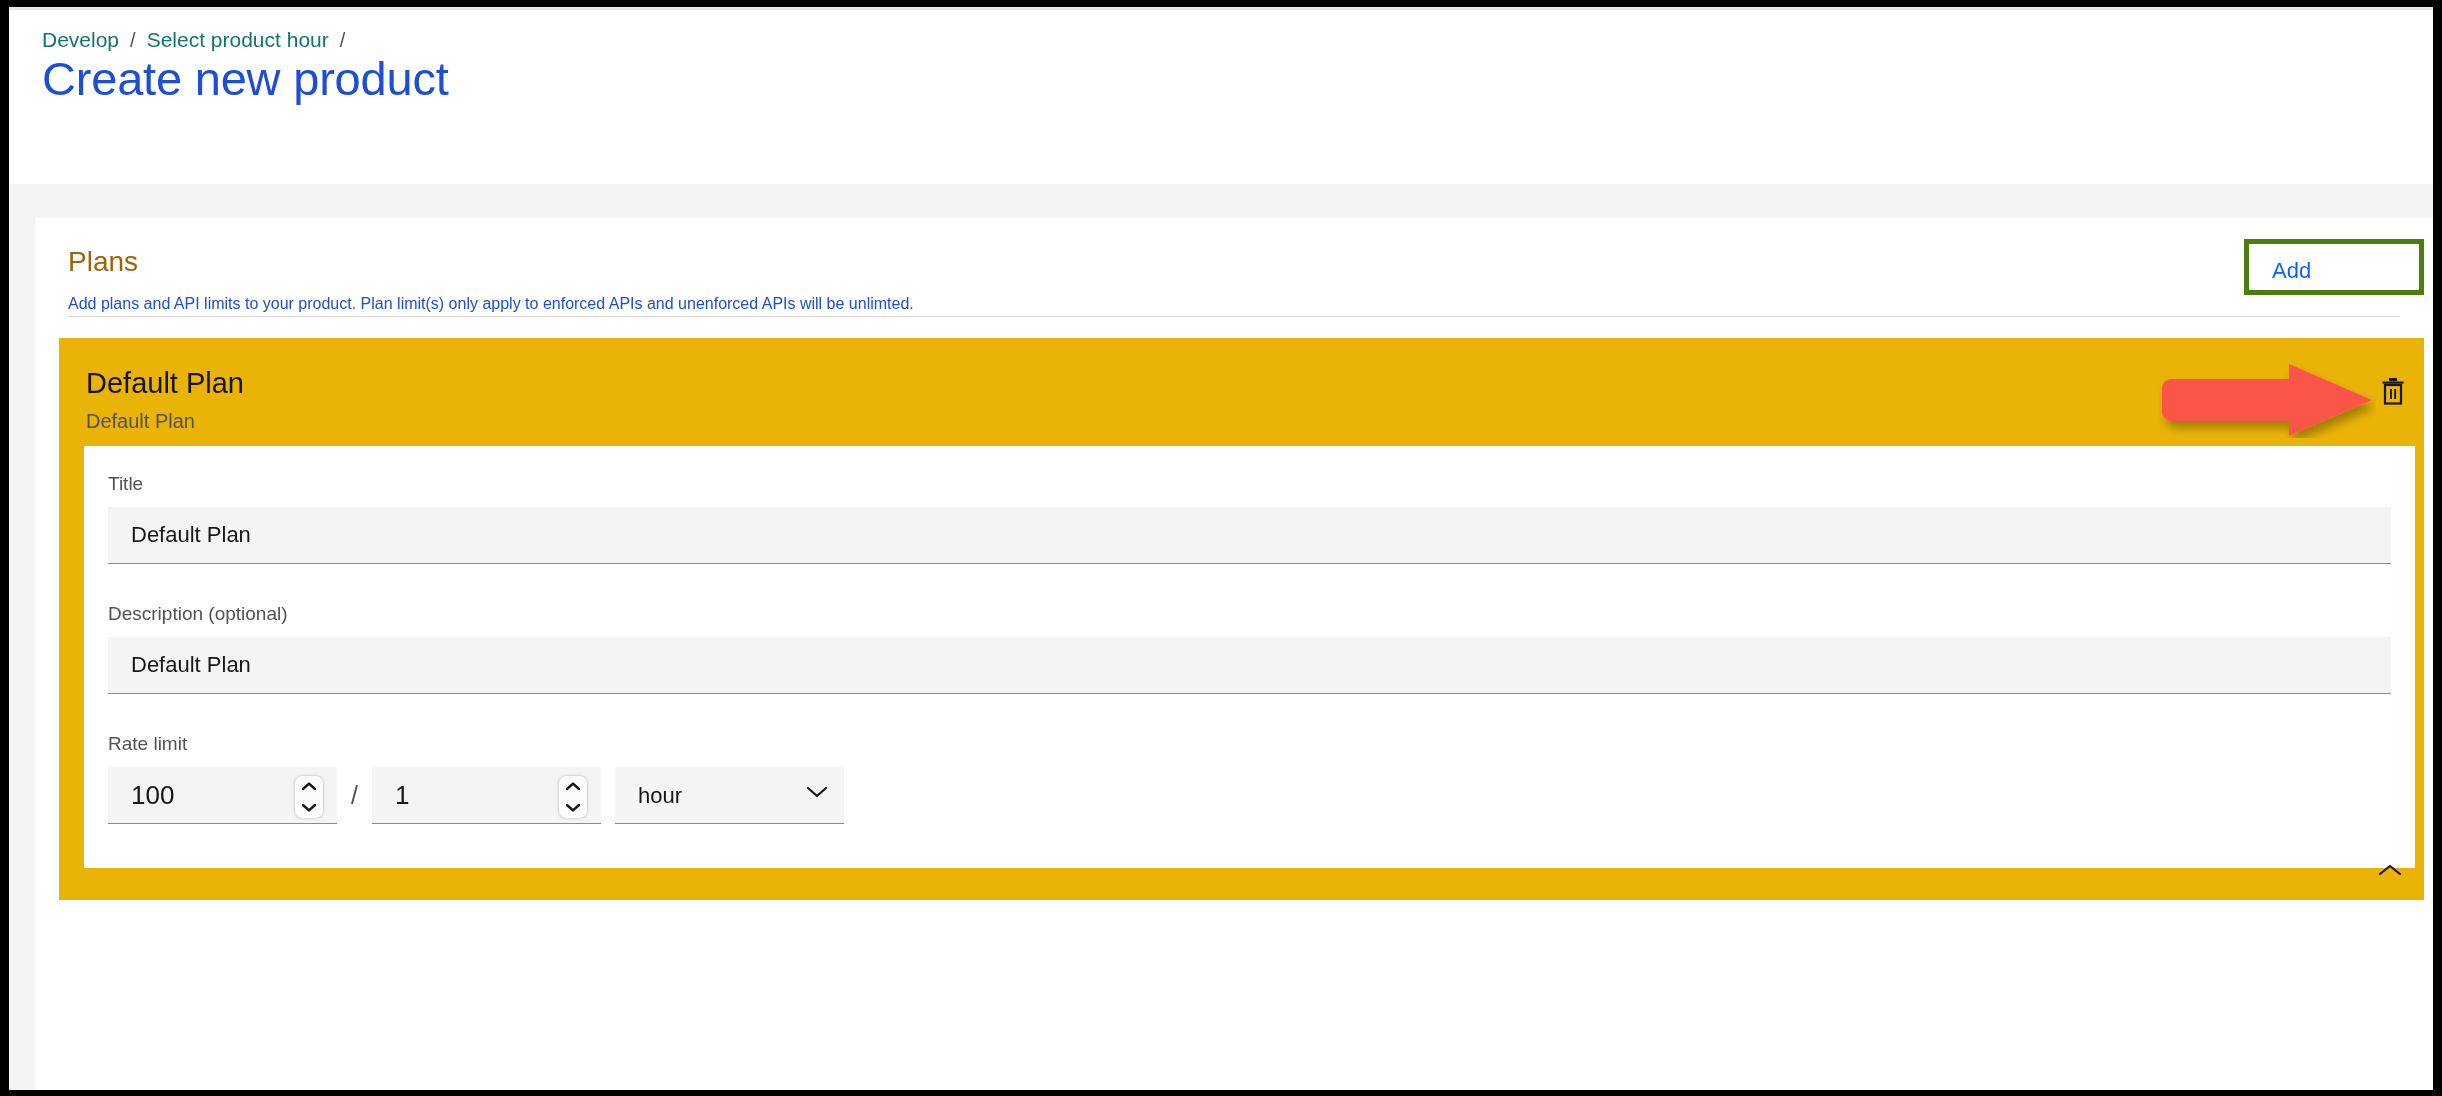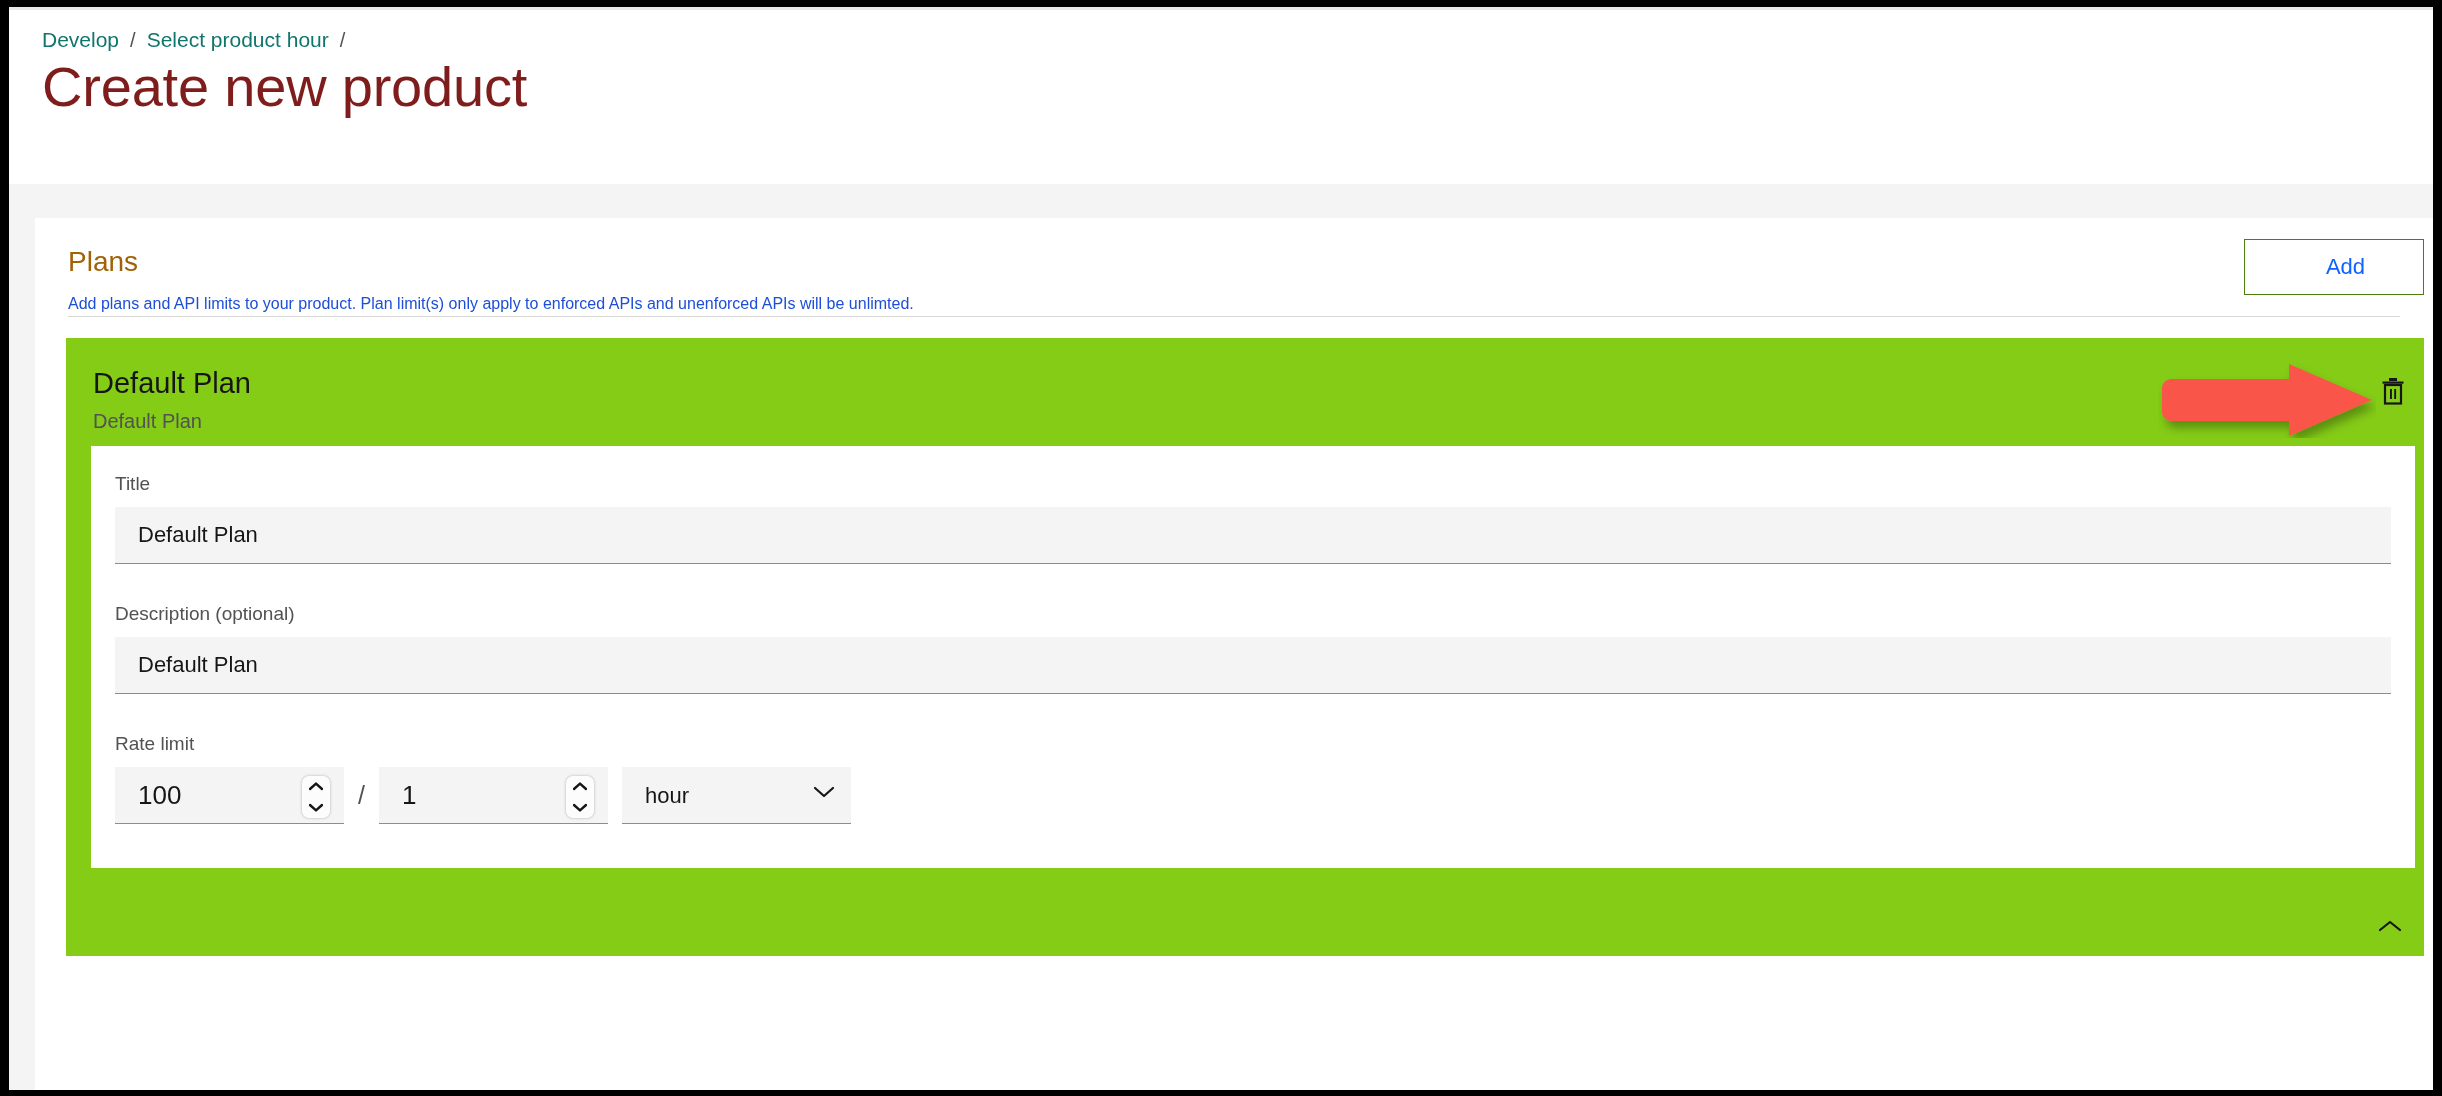--- a/index.html
+++ b/index.html
@@ -51,25 +51,25 @@
     white-space: nowrap;
   }
   .crumb-sep {
     color: #525252;
     margin: 0 11px;
     font-size: 20px;
   }
   .page-title {
     position: absolute;
     left: 33px;
-    top: 52px;
-    font-size: 56px;
+    top: 44px;
+    font-size: 47px;
     line-height: 56px;
     font-weight: 400;
-    color: #7f1d1d;
+    color: #1d4ed8;
     letter-spacing: -0.2px;
   }
   
   .body-area {
     position: absolute;
     left: 0;
     top: 177px;
     width: 2424px;
     height: 906px;
     background: #f4f4f4;
@@ -99,39 +99,39 @@
     line-height: 26px;
     color: #1d4ed8;
   }
   .add-button {
     position: absolute;
     right: 9px;
     top: 21px;
     width: 180px;
     height: 56px;
     background: #ffffff;
-    border: 1px solid #4d7c0f;
+    border: 5px solid #4d7c0f;
     color: #0f62fe;
     font-family: "Liberation Sans", sans-serif;
     font-size: 22px;
-    text-align: center;
+    text-align: left;
     padding-left: 23px;
     line-height: 54px;
     cursor: pointer;
   }
   .plans-divider {
     margin: 0 33px 0 33px;
     height: 1px;
     background: #d8d8d8;
   }
   
   .plan-panel {
-    margin: 21px 9px 0 31px;
-    background: #84cc16;
-    padding-bottom: 88px;
+    margin: 21px 9px 0 24px;
+    background: #eab308;
+    padding-bottom: 32px;
     position: relative;
   }
   .plan-panel-head {
     position: relative;
     padding: 26px 0 22px 27px;
     height: 108px;
   }
   .plan-name {
     font-size: 29px;
     line-height: 38px;

